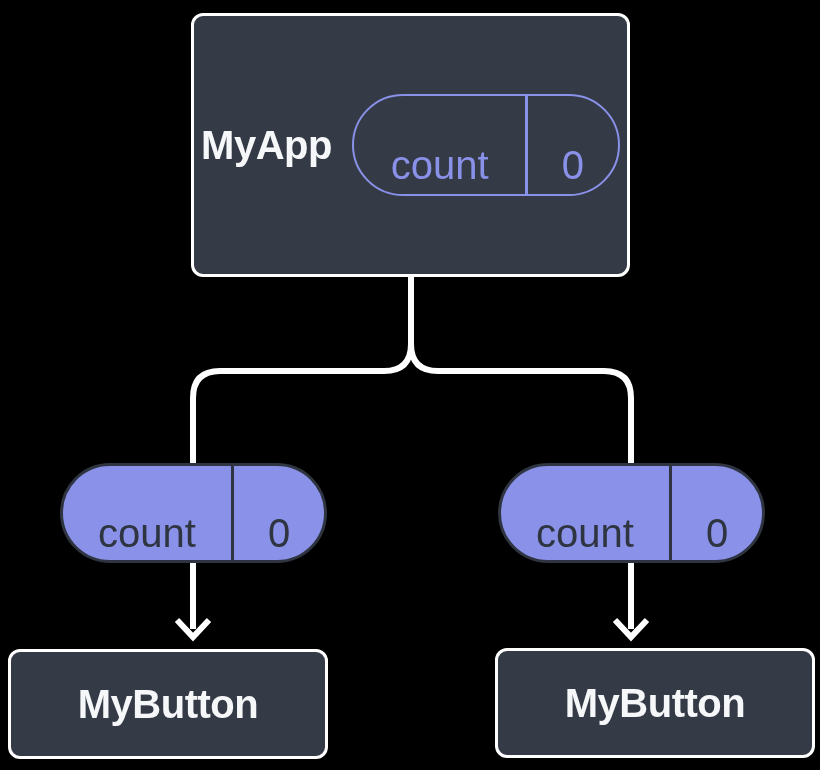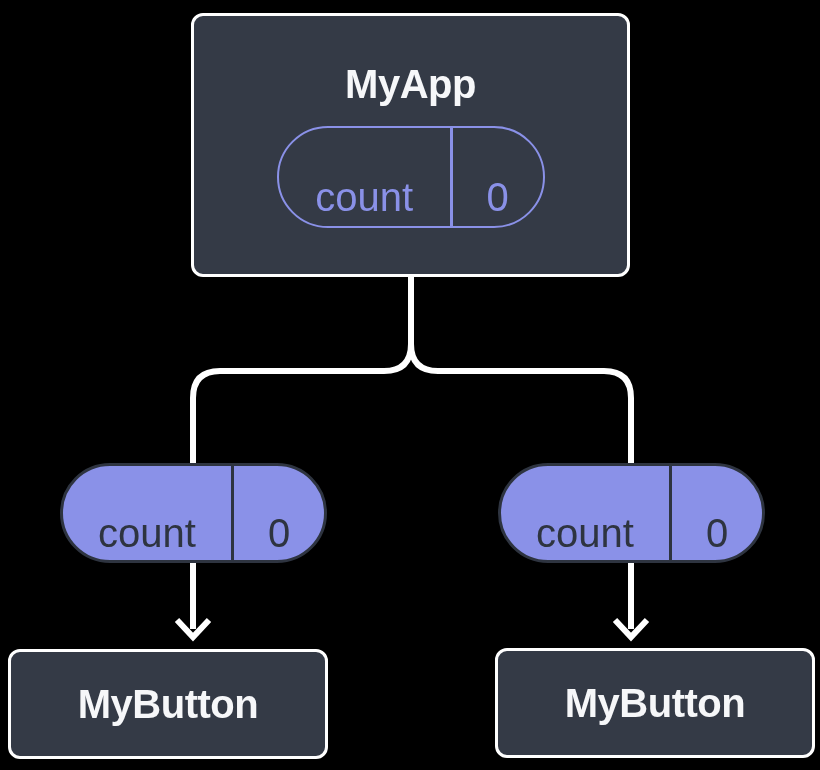--- a/index.html
+++ b/index.html
@@ -7,21 +7,21 @@
     position:relative; width:820px; height:770px;
     background:var(--canvas-bg,#000);
     font-family:"Liberation Sans","DejaVu Sans",sans-serif;
     overflow:hidden;
   }
   .node {
     position:absolute; box-sizing:border-box;
     background:var(--node-fill,#343A46);
     border:3px solid var(--node-border,#fff);
     border-radius:12px;
-    display:flex; flex-direction:column; align-items:center; justify-content:center;
+    display:flex; flex-direction:row; align-items:center; justify-content:center;
   }
   .node-title {
     color:var(--node-text,#F6F7F9);
     font-size:40px; font-weight:600; letter-spacing:-0.5px; line-height:1.12;
     white-space:nowrap;
   }
   #myapp-node { left:191px; top:13px; width:439px; height:264px; gap:20px; }
   #mybutton-node-left  { left:8px;   top:649px; width:320px; height:110px; }
   #mybutton-node-right { left:495px; top:648px; width:320px; height:110px; }
 

